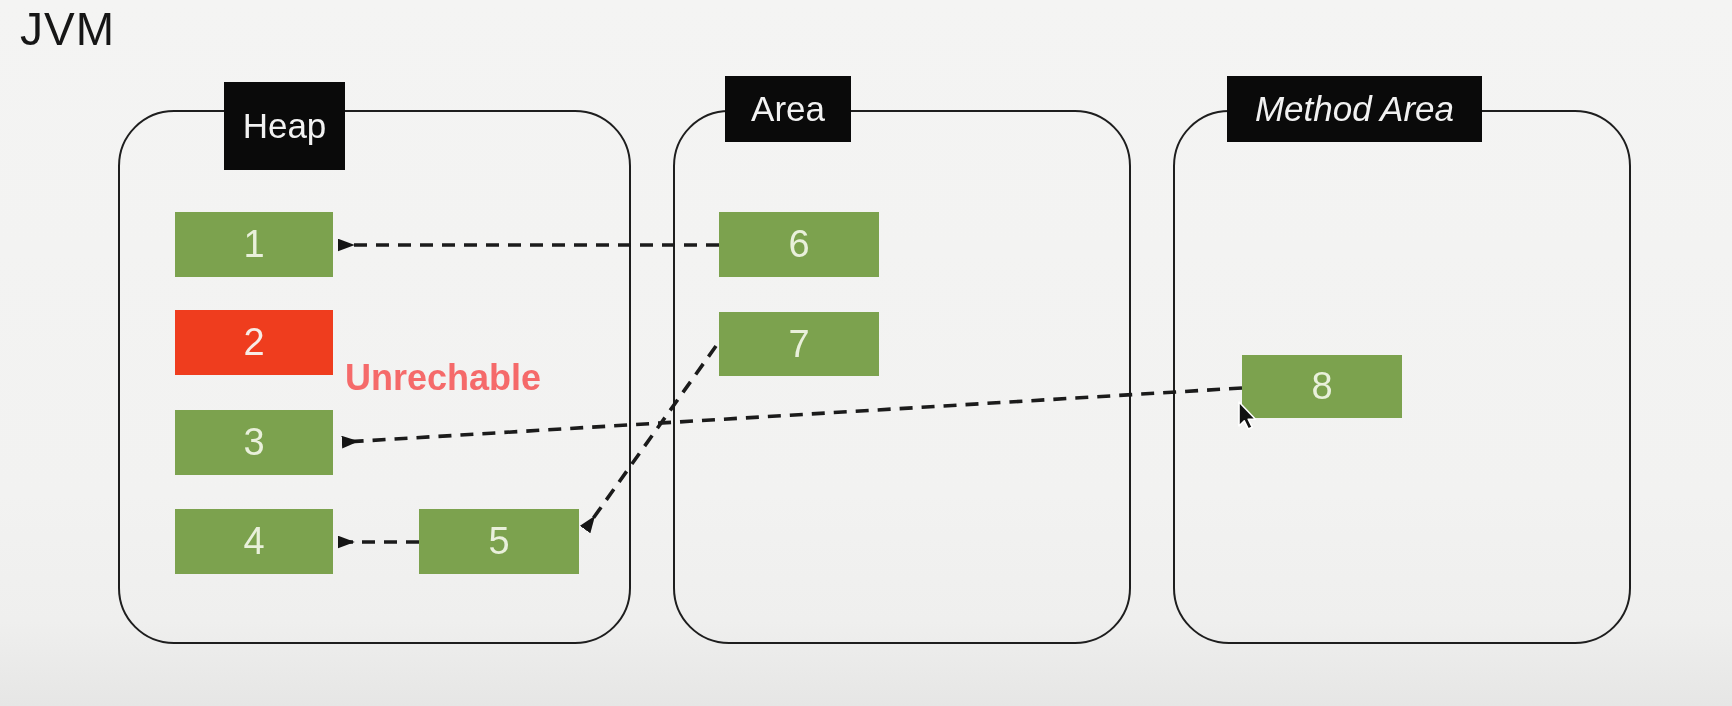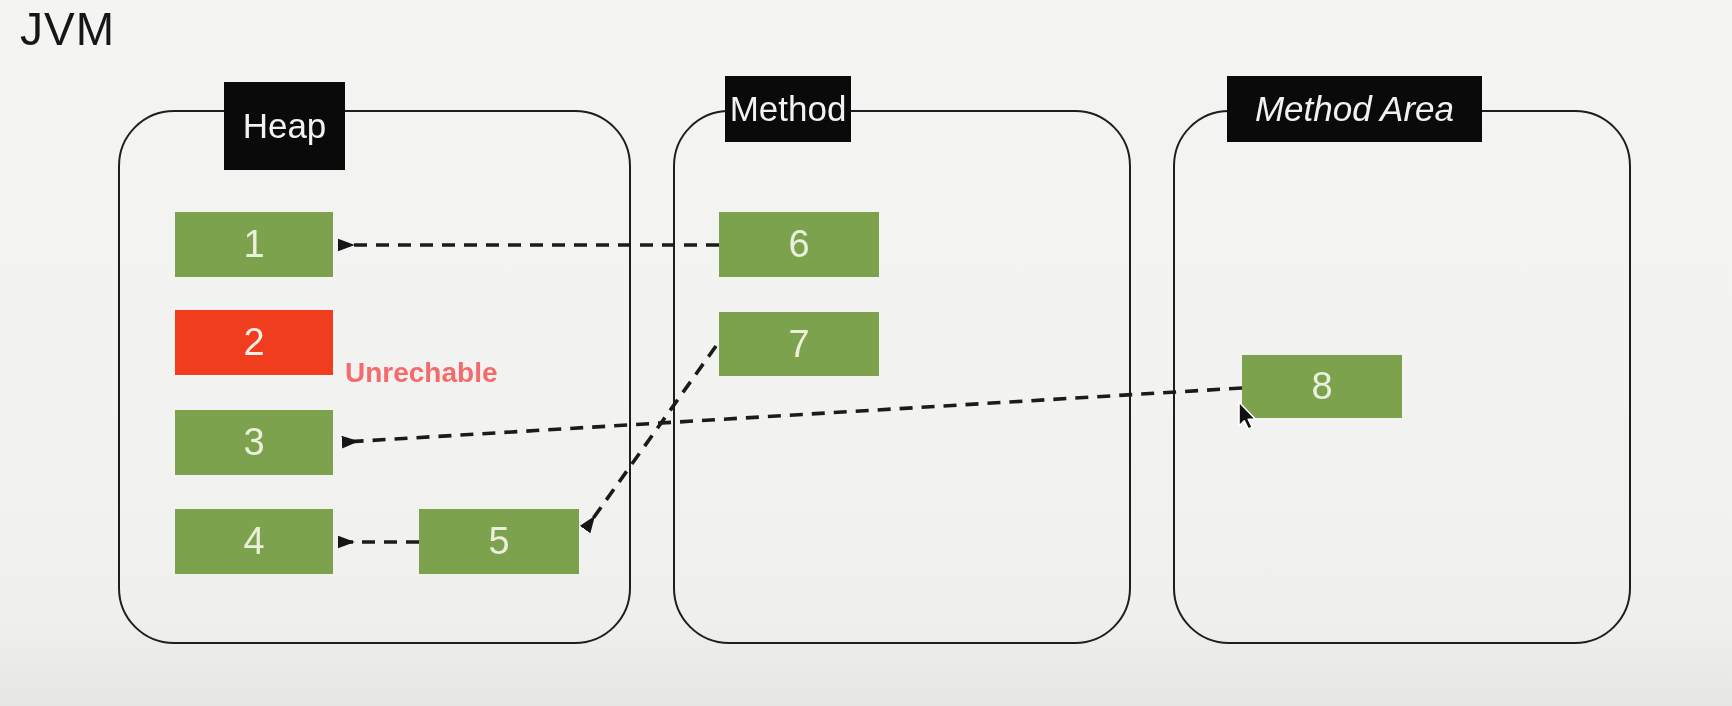--- a/index.html
+++ b/index.html
@@ -39,21 +39,21 @@
     position:absolute;
     display:flex;align-items:center;justify-content:center;
     font-size:38px;
     color:#e9f0db;
     z-index:2;
   }
   .obj.green{background:var(--c-reachable-box,#7ca24e);}
   .obj.red{background:var(--c-unreachable-box,#ef3d1e);color:#f7ece6;}
   .note{
     position:absolute;
-    font-size:28px;font-weight:bold;
+    font-size:36px;font-weight:bold;
     z-index:3;white-space:nowrap;
   }
   .note.unreachable{left:345px;top:357px;color:var(--c-unreachable-text,#f56a6a);}
   .note.reachable{left:177px;top:585px;color:var(--c-reachable-text,#65be33);}
   svg.overlay{
     position:absolute;left:0;top:0;width:1732px;height:706px;
     pointer-events:none;z-index:4;
   }
   .ref-line{
     fill:none;
@@ -66,21 +66,21 @@
 <body>
 
 <div class="stage">
 
   <div class="jvm-title">JVM</div>
 
   <div class="region heap">
     <div class="region-label">Heap</div>
   </div>
   <div class="region stack">
-    <div class="region-label">Method</div>
+    <div class="region-label">Area</div>
   </div>
   <div class="region method">
     <div class="region-label">Method Area</div>
   </div>
 
   <div class="obj green" style="left:175px;top:212px;width:158px;height:65px;">1</div>
   <div class="obj red" style="left:175px;top:310px;width:158px;height:65px;">2</div>
   <div class="obj green" style="left:175px;top:410px;width:158px;height:65px;">3</div>
   <div class="obj green" style="left:175px;top:509px;width:158px;height:65px;">4</div>
   <div class="obj green" style="left:419px;top:509px;width:160px;height:65px;">5</div>

